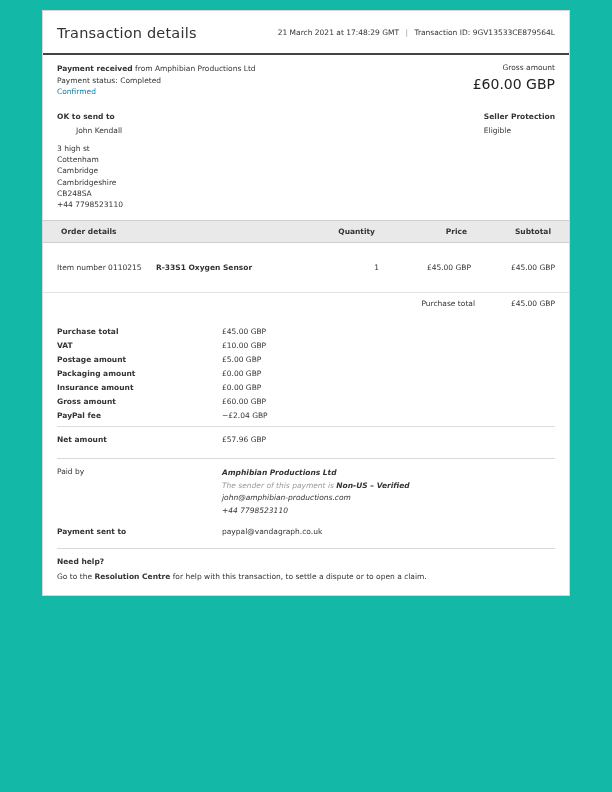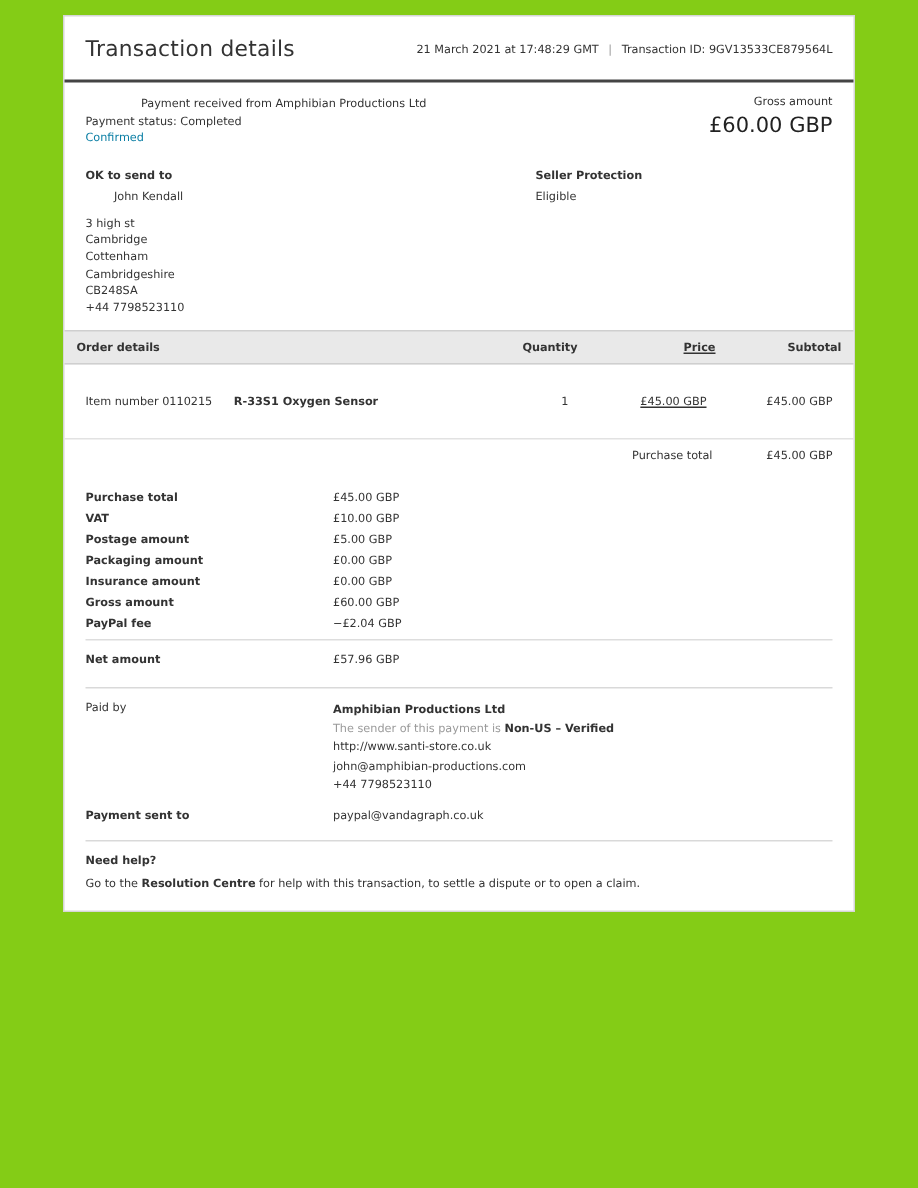--- a/index.html
+++ b/index.html
@@ -7,21 +7,21 @@
     padding: 0;
     background: #ffffff;
     width: 612px;
     height: 792px;
     font-family: "DejaVu Sans", sans-serif;
   }
   .page {
     position: relative;
     width: 612px;
     height: 792px;
-    background: #84cc16;
+    background: #14b8a6;
   }
   .doc {
     position: absolute;
     left: 42px;
     top: 10px;
     width: 528px;
     border: 1px solid #d6d6d6;
     background: #ffffff;
     box-sizing: border-box;
   }
@@ -48,54 +48,55 @@
     color: #999999;
     padding: 0 4px;
   }
   
   .summary {
     padding: 8px 14px 10px 14px;
     display: flex;
     justify-content: space-between;
   }
   .summary-left { font-size: 7.5px; color: #333333; line-height: 1.55; }
-  .summary-left .bold { font-weight: normal; margin-left: 37px; }
+  .summary-left .bold { font-weight: bold; }
   .summary-left .confirmed { color: #0a7ea4; }
   .summary-right { text-align: right; }
   .gross-label { font-size: 7.5px; color: #333333; }
   .gross-amount { font-size: 14px; color: #222222; margin-top: 4px; }
 
   
   .midblock {
     padding: 4px 14px 10px 14px;
     display: flex;
     font-size: 7.5px;
     color: #333333;
+    justify-content: space-between;
   }
   .col-left { width: 300px; }
   .col-right { width: auto; }
   .blk-title { font-weight: bold; margin-bottom: 5px; }
   .addr-name { margin-bottom: 8px; padding-left: 19px; }
   .addr-line { line-height: 1.5; }
 
   
   .order-head {
     background: #e9e9e9;
     border-top: 1px solid #cfcfcf;
     border-bottom: 1px solid #cfcfcf;
     display: flex;
     align-items: flex-start;
-    padding: 6px 8px;
+    padding: 6px 18px;
     font-size: 7.5px;
     font-weight: bold;
     color: #333333;
   }
   .c-desc { flex: 1; }
   .c-qty { width: 70px; text-align: right; }
-  .c-price { width: 92px; text-align: right; text-decoration: underline; }
+  .c-price { width: 92px; text-align: right; }
   .c-sub { width: 84px; text-align: right; }
 
   .order-row {
     display: flex;
     align-items: center;
     padding: 20px 14px;
     font-size: 7.5px;
     color: #333333;
     border-bottom: 1px solid #e2e2e2;
   }
@@ -142,21 +143,21 @@
   }
 
   
   .paidby {
     display: flex;
     padding: 8px 14px 4px 14px;
     font-size: 7.5px;
     color: #333333;
   }
   .paidby .plabel { width: 165px; font-weight: normal; }
-  .paidby .pbody { line-height: 1.65; }
+  .paidby .pbody { line-height: 1.65; font-style: italic; }
   .pb-name { font-weight: bold; }
   .pb-sender { color: #9a9a9a; }
   .pb-sender b { color: #333333; }
   .pb-link { color: #333333; }
 
   .sentto {
     display: flex;
     padding: 6px 14px 10px 14px;
     font-size: 7.5px;
     color: #333333;
@@ -205,22 +206,22 @@
         <div class="gross-label">Gross amount</div>
         <div class="gross-amount">£60.00 GBP</div>
       </div>
     </div>
 
     <div class="midblock">
       <div class="col-left">
         <div class="blk-title">OK to send to</div>
         <div class="addr-name">John Kendall</div>
         <div class="addr-line">3 high st</div>
+        <div class="addr-line">Cottenham</div>
         <div class="addr-line">Cambridge</div>
-        <div class="addr-line">Cottenham</div>
         <div class="addr-line">Cambridgeshire</div>
         <div class="addr-line">CB248SA</div>
         <div class="addr-line">+44 7798523110</div>
       </div>
       <div class="col-right">
         <div class="blk-title">Seller Protection</div>
         <div>Eligible</div>
       </div>
     </div>
 
@@ -285,21 +286,20 @@
 
     <div class="thin-rule"></div>
 
     <div class="paidby">
       <div class="plabel">Paid by</div>
       <div class="pbody">
         <div class="pb-name">Amphibian Productions Ltd</div>
         <div class="pb-sender">
           <span>The sender of this payment is </span><b>Non-US – Verified</b>
         </div>
-        <div class="pb-link">http://www.santi-store.co.uk</div>
         <div>john@amphibian-productions.com</div>
         <div>+44 7798523110</div>
       </div>
     </div>
 
     <div class="sentto">
       <div class="plabel">Payment sent to</div>
       <div>paypal@vandagraph.co.uk</div>
     </div>
 

